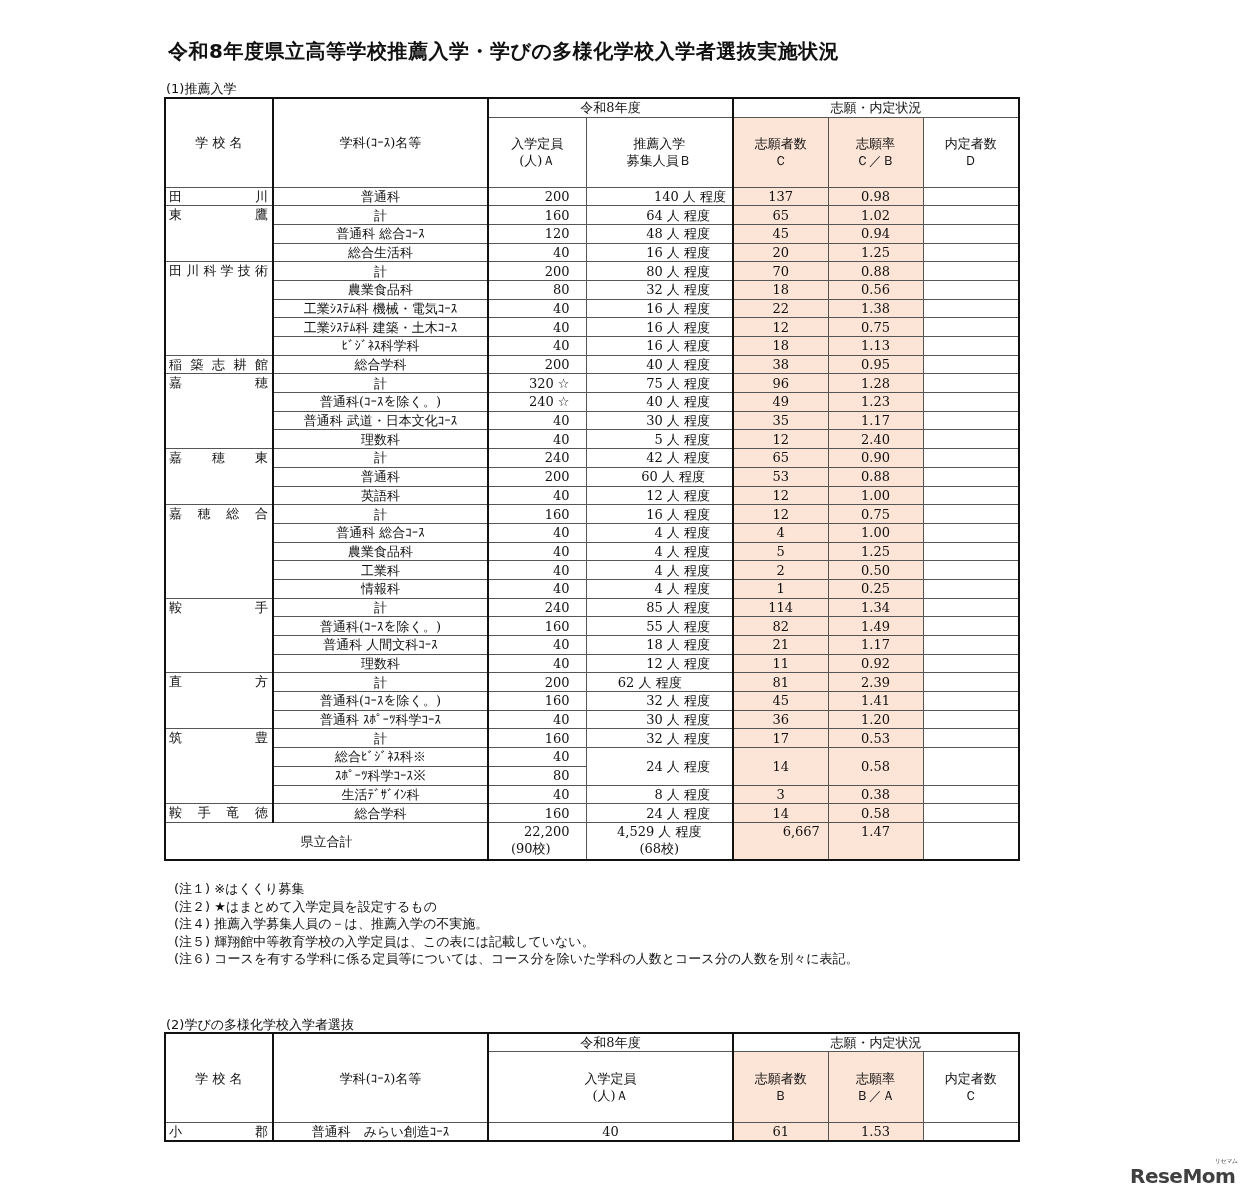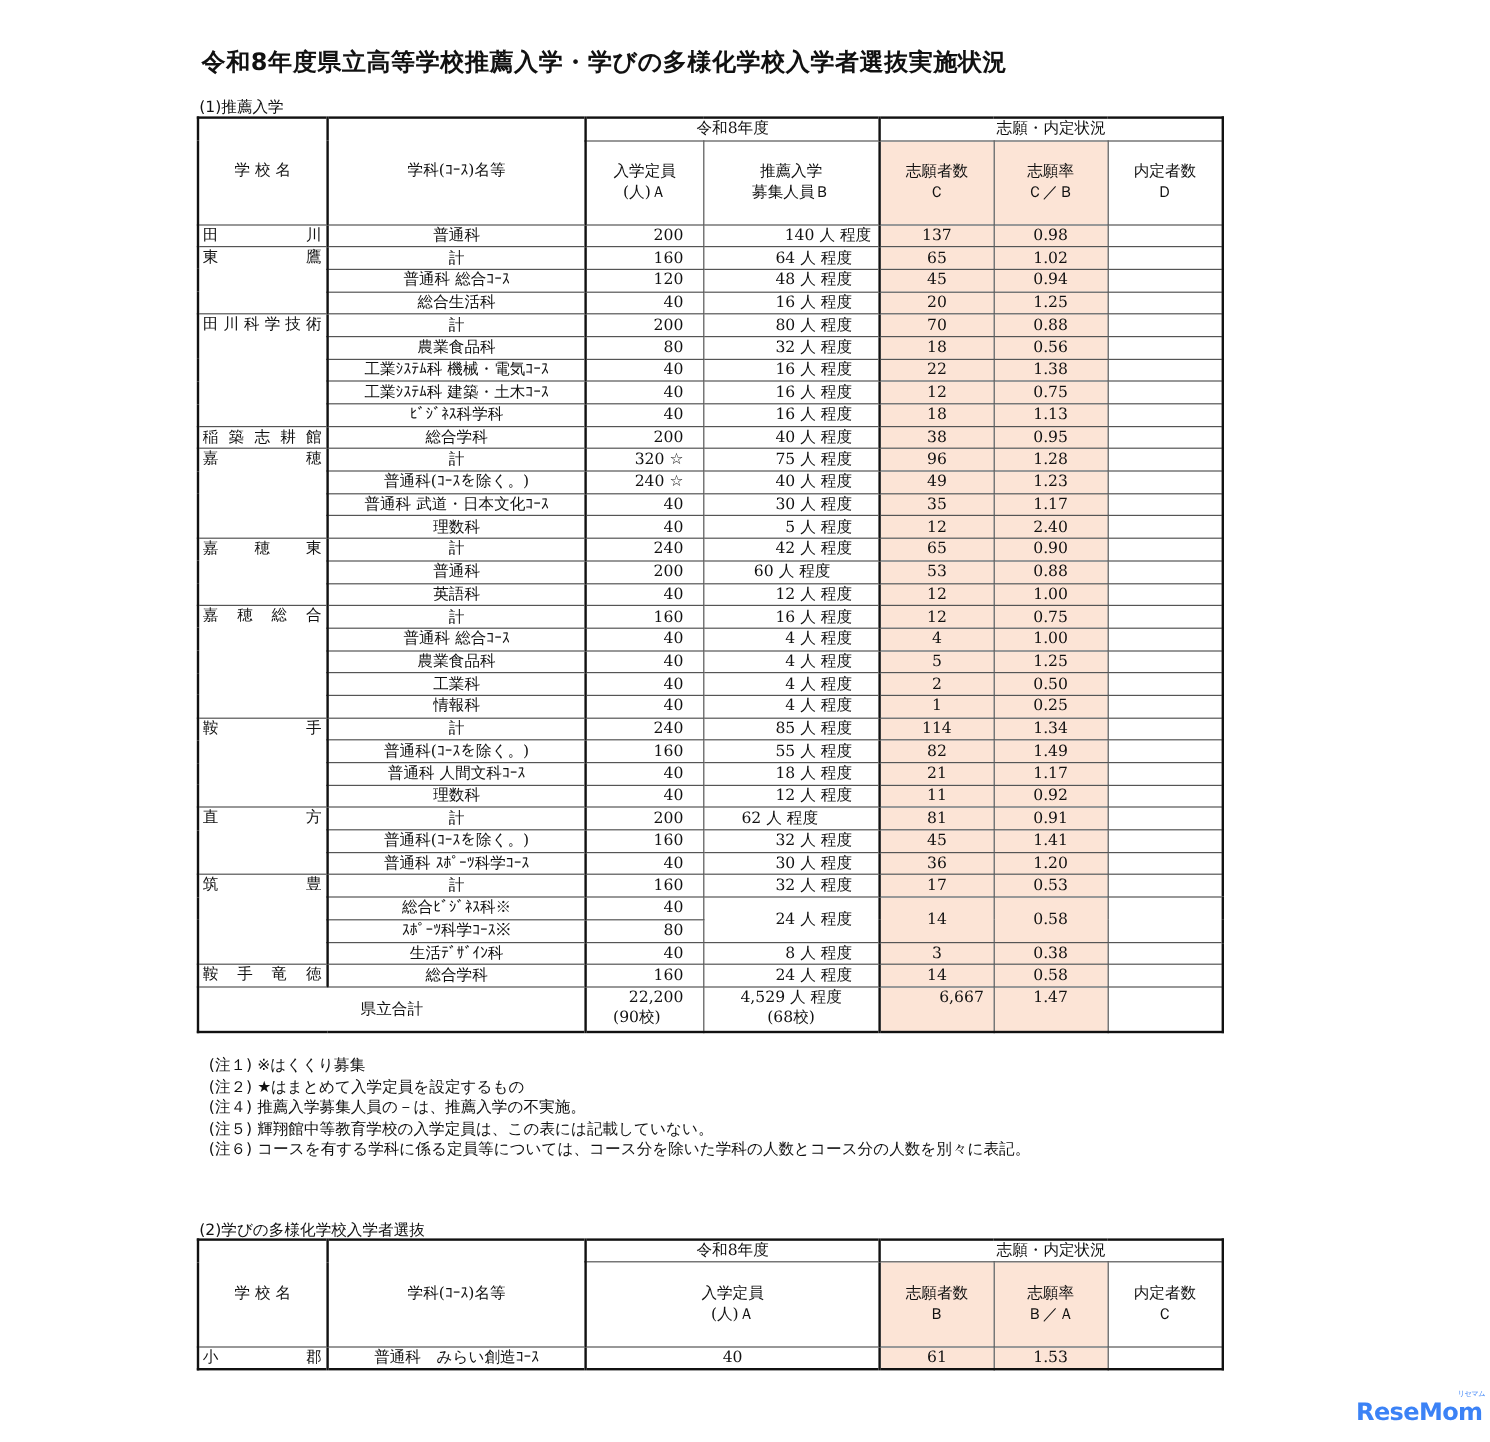--- a/index.html
+++ b/index.html
@@ -14,21 +14,21 @@
   .hdr td{text-align:center;vertical-align:middle;line-height:18px;}
   .shade{background:#fce4d6;}
   .c{text-align:center;}
   .r{text-align:right;}
   .school{display:flex;justify-content:space-between;letter-spacing:1px;}
   .grp-top td{border-top:2px solid #111;}
   .thick-l{border-left:2px solid #111 !important;}
   .thick-r{border-right:2px solid #111 !important;}
   .hdr-bottom td{border-bottom:2px solid #111;}
   .notes{position:absolute;left:174px;top:880px;font-size:13px;line-height:17.5px;white-space:nowrap;}
-  .logo{position:absolute;left:1130px;top:1164px;font-family:"DejaVu Sans",sans-serif;font-weight:bold;font-size:20px;color:#3b82f6;letter-spacing:-0.5px;}
+  .logo{position:absolute;left:1130px;top:1164px;font-family:"DejaVu Sans",sans-serif;font-weight:bold;font-size:20px;color:#404040;letter-spacing:-0.5px;}
   .logo small{position:absolute;right:-2px;top:-7px;font-size:6px;font-weight:normal;}
 </style>
 </head>
 <body>
 
 <div class="title">令和8年度県立高等学校推薦入学・学びの多様化学校入学者選抜実施状況</div>
 
 <div class="section-label" style="top:80px;">(1)推薦入学</div>
 
 <table class="grid" id="t1" style="top:97px;width:855px;">
@@ -232,21 +232,21 @@
         <td class="c thick-r">計</td>
         <td class="r" style="padding-right: 16px;">240</td>
         <td class="r thick-r" style="padding-right: 22px;"><span>42</span> 人 程度</td>
         <td class="c shade">65</td>
         <td class="c shade">0.90</td>
         <td class="c"></td>
       </tr>
       <tr style="height: 18.7px;">
         <td class="c thick-r thick-l">普通科</td>
         <td class="r" style="padding-right: 16px;">200</td>
-        <td class="r thick-r" style="padding-right: 40px;"><span>60</span> 人 程度</td>
+        <td class="r thick-r" style="padding-right: 27px;"><span>60</span> 人 程度</td>
         <td class="c shade">53</td>
         <td class="c shade">0.88</td>
         <td class="c"></td>
       </tr>
       <tr style="height: 18.7px;">
         <td class="c thick-r thick-l">英語科</td>
         <td class="r" style="padding-right: 16px;">40</td>
         <td class="r thick-r" style="padding-right: 22px;"><span>12</span> 人 程度</td>
         <td class="c shade">12</td>
         <td class="c shade">1.00</td>
@@ -342,21 +342,21 @@
         <td class="thick-r" rowspan="3" style="vertical-align: top;">
           <div class="school">
             <span>直</span>
             <span>方</span>
           </div>
         </td>
         <td class="c thick-r">計</td>
         <td class="r" style="padding-right: 16px;">200</td>
         <td class="r thick-r" style="padding-right: 22px; text-align: center;"><span>62</span> 人 程度</td>
         <td class="c shade">81</td>
-        <td class="c shade">0.91</td>
+        <td class="c shade">2.39</td>
         <td class="c"></td>
       </tr>
       <tr style="height: 18.7px;">
         <td class="c thick-r thick-l">普通科(ｺｰｽを除く。)</td>
         <td class="r" style="padding-right: 16px;">160</td>
         <td class="r thick-r" style="padding-right: 22px;"><span>32</span> 人 程度</td>
         <td class="c shade">45</td>
         <td class="c shade">1.41</td>
         <td class="c"></td>
       </tr>

